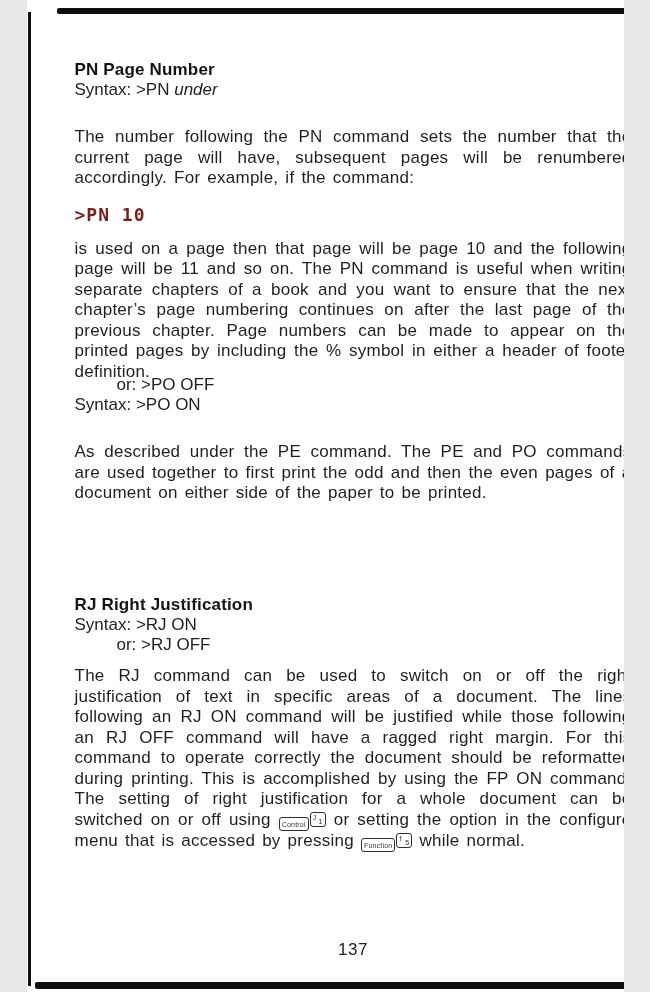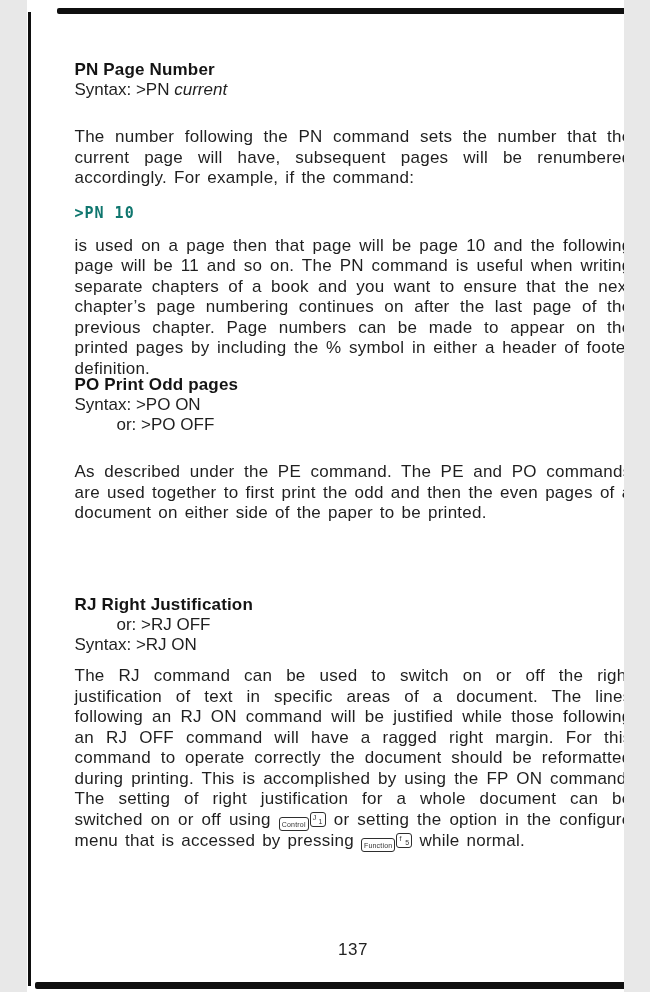--- a/index.html
+++ b/index.html
@@ -24,22 +24,22 @@
     font-size:17px; line-height:20.5px;
     text-align:justify; text-justify:inter-word;
     margin:0; letter-spacing:0.015em; word-spacing:0.12em;
   }
   .mt13 { margin-top:27px; }
   .mt14 { margin-top:14px; }
   .mt12 { margin-top:12px; }
   .mt11 { margin-top:11px; }
   .cmd {
     font-family:"DejaVu Sans Mono","Liberation Mono",monospace;
-    font-weight:bold; font-size:15px; letter-spacing:1px;
-    margin-top:15px; color:#0f766e;
+    font-weight:bold; font-size:18px; letter-spacing:1px;
+    margin-top:15px; color:#7f1d1d;
   }
   .pagenum {
     position:absolute; top:940px; left:48px; width:557px;
     text-align:center; font-size:17px; color:#222; letter-spacing:0.5px;
   }
   
   .keycap {
     display:inline-block; position:relative;
     border:1.5px solid #2e2e2e; border-radius:3px;
     background:#fff; line-height:1; vertical-align:-2px;
@@ -62,37 +62,36 @@
 
 <div class="page">
 
   <div class="artifact art-top"></div>
   <div class="artifact art-bottom"></div>
   <div class="artifact art-left"></div>
   <div class="artifact art-right"></div>
 
   <section class="sec" style="top:60px">
     <h2 class="hd">PN Page Number</h2>
-    <div class="syntax"><span>Syntax: &gt;PN</span> <span class="arg">current</span></div>
+    <div class="syntax"><span>Syntax: &gt;PN</span> <span class="arg">under</span></div>
     <p class="para mt13">The number following the PN command sets the number that the current page will have, subsequent pages will be renumbered accordingly. For example, if the command:</p>
     <div class="cmd">&gt;PN 10</div>
     <p class="para mt14">is used on a page then that page will be page 10 and the following page will be 11 and so on. The PN command is useful when writing separate chapters of a book and you want to ensure that the next chapter’s page numbering continues on after the last page of the previous chapter. Page numbers can be made to appear on the printed pages by including the % symbol in either a header of footer definition.</p>
   </section>
 
   <section class="sec" style="top:375px">
-    <h2 class="hd">PO Print Odd pages</h2>
+    <div class="syntax syntax-indent">or: &gt;PO OFF</div>
     <div class="syntax">Syntax: &gt;PO ON</div>
-    <div class="syntax syntax-indent">or: &gt;PO OFF</div>
     <p class="para mt13">As described under the PE command. The PE and PO commands are used together to first print the odd and then the even pages of a document on either side of the paper to be printed.</p>
   </section>
 
   <section class="sec" style="top:595px">
     <h2 class="hd">RJ Right Justification</h2>
+    <div class="syntax">Syntax: &gt;RJ ON</div>
     <div class="syntax syntax-indent">or: &gt;RJ OFF</div>
-    <div class="syntax">Syntax: &gt;RJ ON</div>
     <p class="para mt11">
       <span>The RJ command can be used to switch on or off the right justification of text in specific areas of a document. The lines following an RJ ON command will be justified while those following an RJ OFF command will have a ragged right margin. For this command to operate correctly the document should be reformatted during printing. This is accomplished by using the FP ON command. The setting of right justification for a whole document can be switched on or off using</span>
       <span class="keycap wide"><span>Control</span></span><span class="keycap sq"><span class="kt">J</span><span class="kb">1</span></span>
       <span>or setting the option in the configure menu that is accessed by pressing</span>
       <span class="keycap wide"><span>Function</span></span><span class="keycap sq"><span class="kt">f</span><span class="kb">5</span></span>
       <span>while normal.</span>
     </p>
   </section>
 
   <div class="pagenum">137</div>

